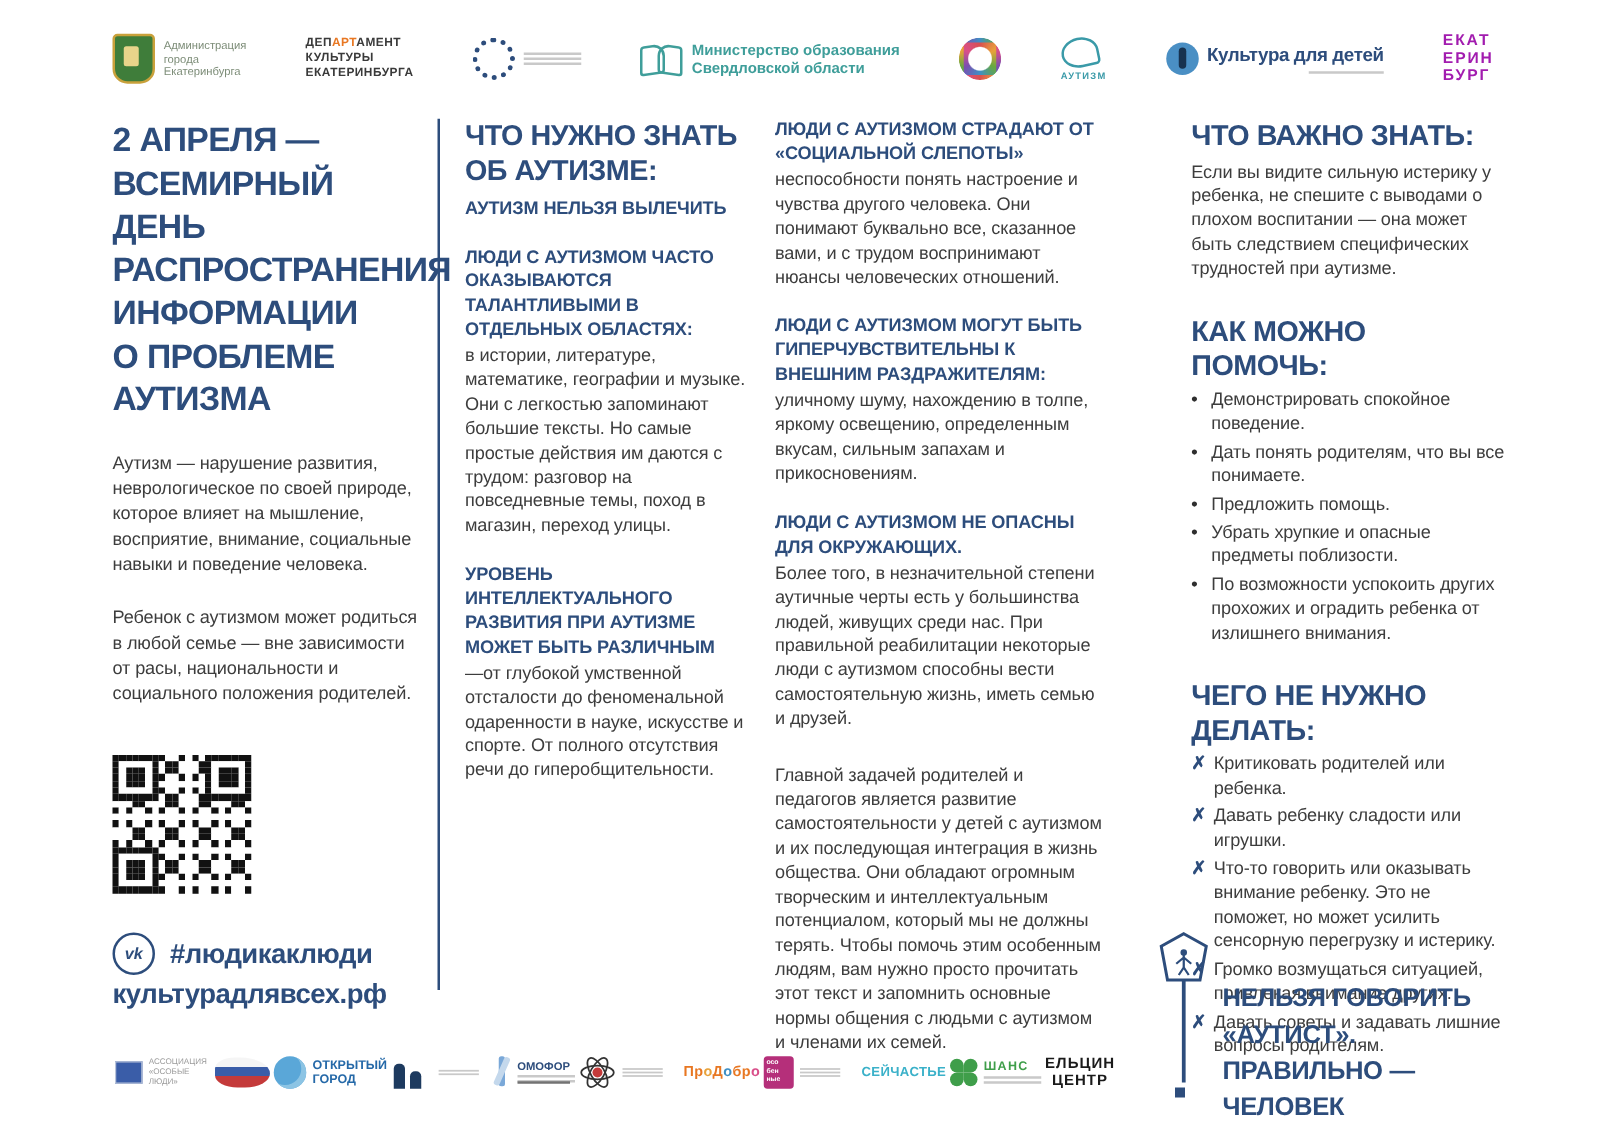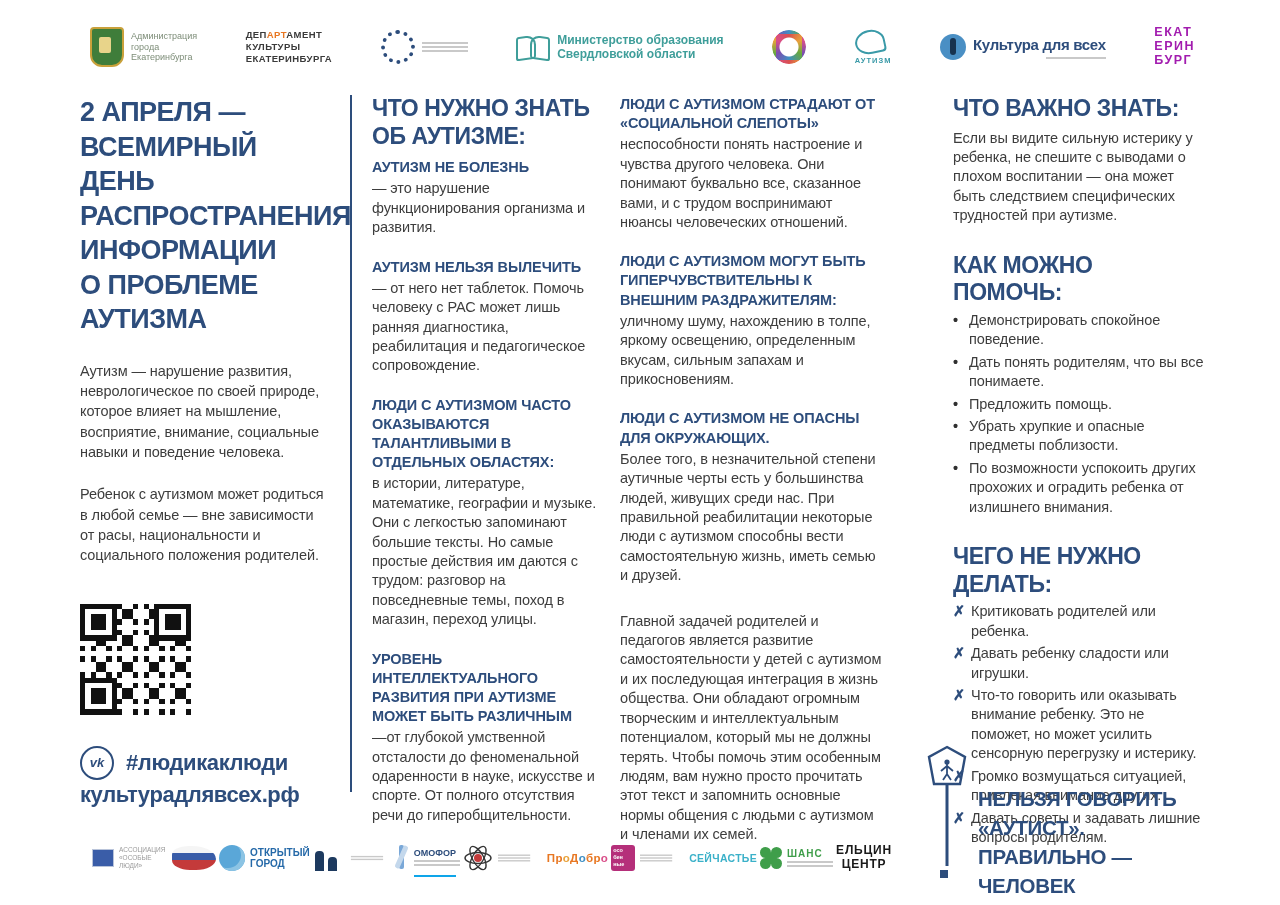--- a/index.html
+++ b/index.html
@@ -47,21 +47,21 @@
   .kdv-circle{width:26px;height:26px;border-radius:50%;background:#4a8fc4;position:relative;}
   .kdv-circle:after{content:"";position:absolute;left:10px;top:4px;width:6px;height:17px;
     background:#17324f;border-radius:3px;}
   .kdv-text{font-size:15px;color:#2d4d7c;font-weight:bold;letter-spacing:-0.3px;}
   .kdv-sub{display:block;width:60px;height:2px;background:#c9c9c9;margin:3px 0 0 auto;}
 
   .ekb-text{font-size:12.5px;font-weight:bold;letter-spacing:1.5px;line-height:1.1;color:#a21caf;}
 
   
   .col{position:absolute;top:95px;}
-  .col1{left:80px;width:245px;}
+  .col1{left:90px;width:245px;}
   .col2{left:372px;width:232px;}
   .col3{left:620px;width:262px;}
   .col4{left:953px;width:254px;}
   .vdivider{position:absolute;left:350px;top:95px;width:2px;height:697px;background:#2d4d7c;}
 
   h1,h2,h3{margin:0;color:#2d4d7c;}
   .title-xl{font-size:27px;line-height:1.28;font-weight:bold;letter-spacing:-0.5px;}
   .title-lg{font-size:23px;line-height:1.2;font-weight:bold;letter-spacing:-0.4px;}
   .subhead{font-size:14.5px;line-height:1.32;font-weight:bold;letter-spacing:-0.1px;}
   p{margin:0;font-size:14.5px;line-height:1.34;letter-spacing:-0.1px;}
@@ -110,21 +110,21 @@
   .globe{width:26px;height:26px;border-radius:50%;background:#5aa7d8;
     box-shadow:inset -4px -3px 0 #8cc4e4;}
   .og-text{font-size:10px;font-weight:bold;color:#2569a8;line-height:1.1;}
   .fam{width:26px;height:26px;position:relative;}
   .fam b{position:absolute;bottom:0;width:9px;height:20px;background:#1d3a5f;border-radius:4px 4px 0 0;}
   .fam b:first-child{left:2px;}
   .fam b:last-child{right:2px;height:14px;}
   .ribbon{width:16px;height:26px;position:relative;}
   .ribbon i{position:absolute;top:0;left:6px;width:5px;height:24px;background:#7aa8d8;border-radius:2px;}
   .ribbon i:last-child{transform:rotate(24deg);background:#c4d8ec;}
-  .omofor-t{font-size:9px;font-weight:bold;color:#2d4d7c;border-bottom:2px solid #0ea5e9;padding-bottom:17px;}
+  .omofor-t{font-size:9px;font-weight:bold;color:#2d4d7c;border-bottom:2px solid #737373;padding-bottom:7px;}
   .prodobro{font-size:11.5px;font-weight:bold;color:#2f2f2f;letter-spacing:.3px;}
   .prodobro span{color:#e87722;}
   .magenta{width:24px;height:26px;background:#b52f7a;border-radius:3px;color:#fff;
     font-size:5.5px;line-height:1.25;padding:2px 2px;box-sizing:border-box;font-weight:bold;}
   .sey{font-size:10.5px;font-weight:bold;color:#3bb1c9;letter-spacing:.3px;}
   .clover{width:22px;height:22px;position:relative;}
   .clover i{position:absolute;width:11px;height:11px;background:#3f9e4a;border-radius:50% 50% 0 50%;}
   .clover i:nth-child(1){left:0;top:0;transform:rotate(0deg);}
   .clover i:nth-child(2){right:0;top:0;transform:rotate(90deg);}
   .clover i:nth-child(3){right:0;bottom:0;transform:rotate(180deg);}
@@ -172,21 +172,21 @@
     </div>
     <div class="logo">
       <div>
         <div class="autism-mark"></div>
         <div class="autism-cap">АУТИЗМ</div>
       </div>
     </div>
     <div class="logo">
       <span class="kdv-circle"></span>
       <span>
-        <span class="kdv-text">Культура для всех</span>
+        <span class="kdv-text">Культура для детей</span>
         <span class="kdv-sub"></span>
       </span>
     </div>
     <div class="logo">
       <span class="ekb-text pre">ЕКАТ
 ЕРИН
 БУРГ</span>
     </div>
   </header>
 
@@ -648,26 +648,21 @@
       <span class="vk-badge">vk</span>
       <span class="tag">#людикаклюди</span>
     </div>
     <div class="site">культурадлявсех.рф</div>
   </section>
 
   <section class="col col2">
     <h2 class="title-lg pre">ЧТО НУЖНО ЗНАТЬ
 ОБ АУТИЗМЕ:</h2>
     <div class="sec">
-      <h3 class="subhead">АУТИЗМ НЕ БОЛЕЗНЬ</h3>
-      <p>— это нарушение функционирования организма и развития.</p>
-    </div>
-    <div class="sec">
       <h3 class="subhead">АУТИЗМ НЕЛЬЗЯ ВЫЛЕЧИТЬ</h3>
-      <p>— от него нет таблеток. Помочь человеку с РАС может лишь ранняя диагностика, реабилитация и педагогическое сопровождение.</p>
     </div>
     <div class="sec">
       <h3 class="subhead">ЛЮДИ С АУТИЗМОМ ЧАСТО ОКАЗЫВАЮТСЯ ТАЛАНТЛИВЫМИ В ОТДЕЛЬНЫХ ОБЛАСТЯХ:</h3>
       <p>в истории, литературе, математике, географии и музыке. Они с легкостью запоминают большие тексты. Но самые простые действия им даются с трудом: разговор на повседневные темы, поход в магазин, переход улицы.</p>
     </div>
     <div class="sec">
       <h3 class="subhead">УРОВЕНЬ ИНТЕЛЛЕКТУАЛЬНОГО РАЗВИТИЯ ПРИ АУТИЗМЕ МОЖЕТ БЫТЬ РАЗЛИЧНЫМ</h3>
       <p>—от глубокой умственной отсталости до феноменальной одаренности в науке, искусстве и спорте. От полного отсутствия речи до гиперобщительности.</p>
     </div>
   </section>

